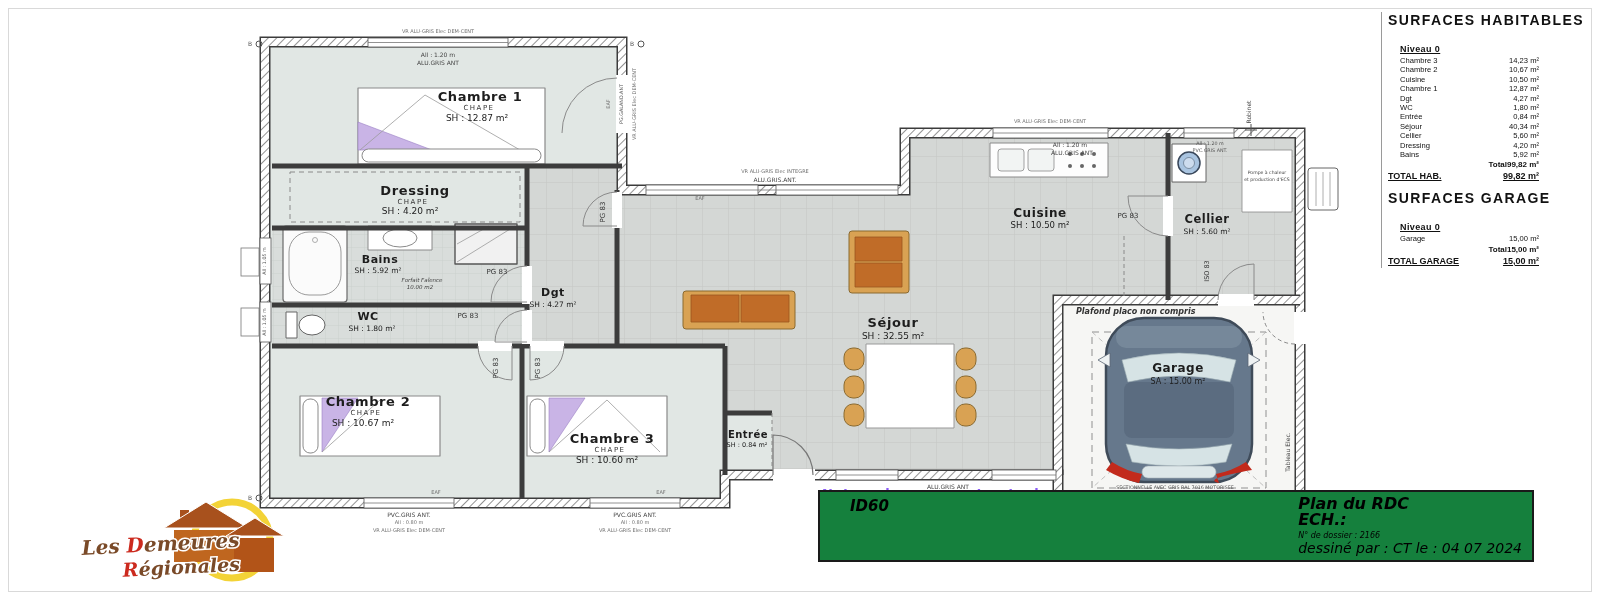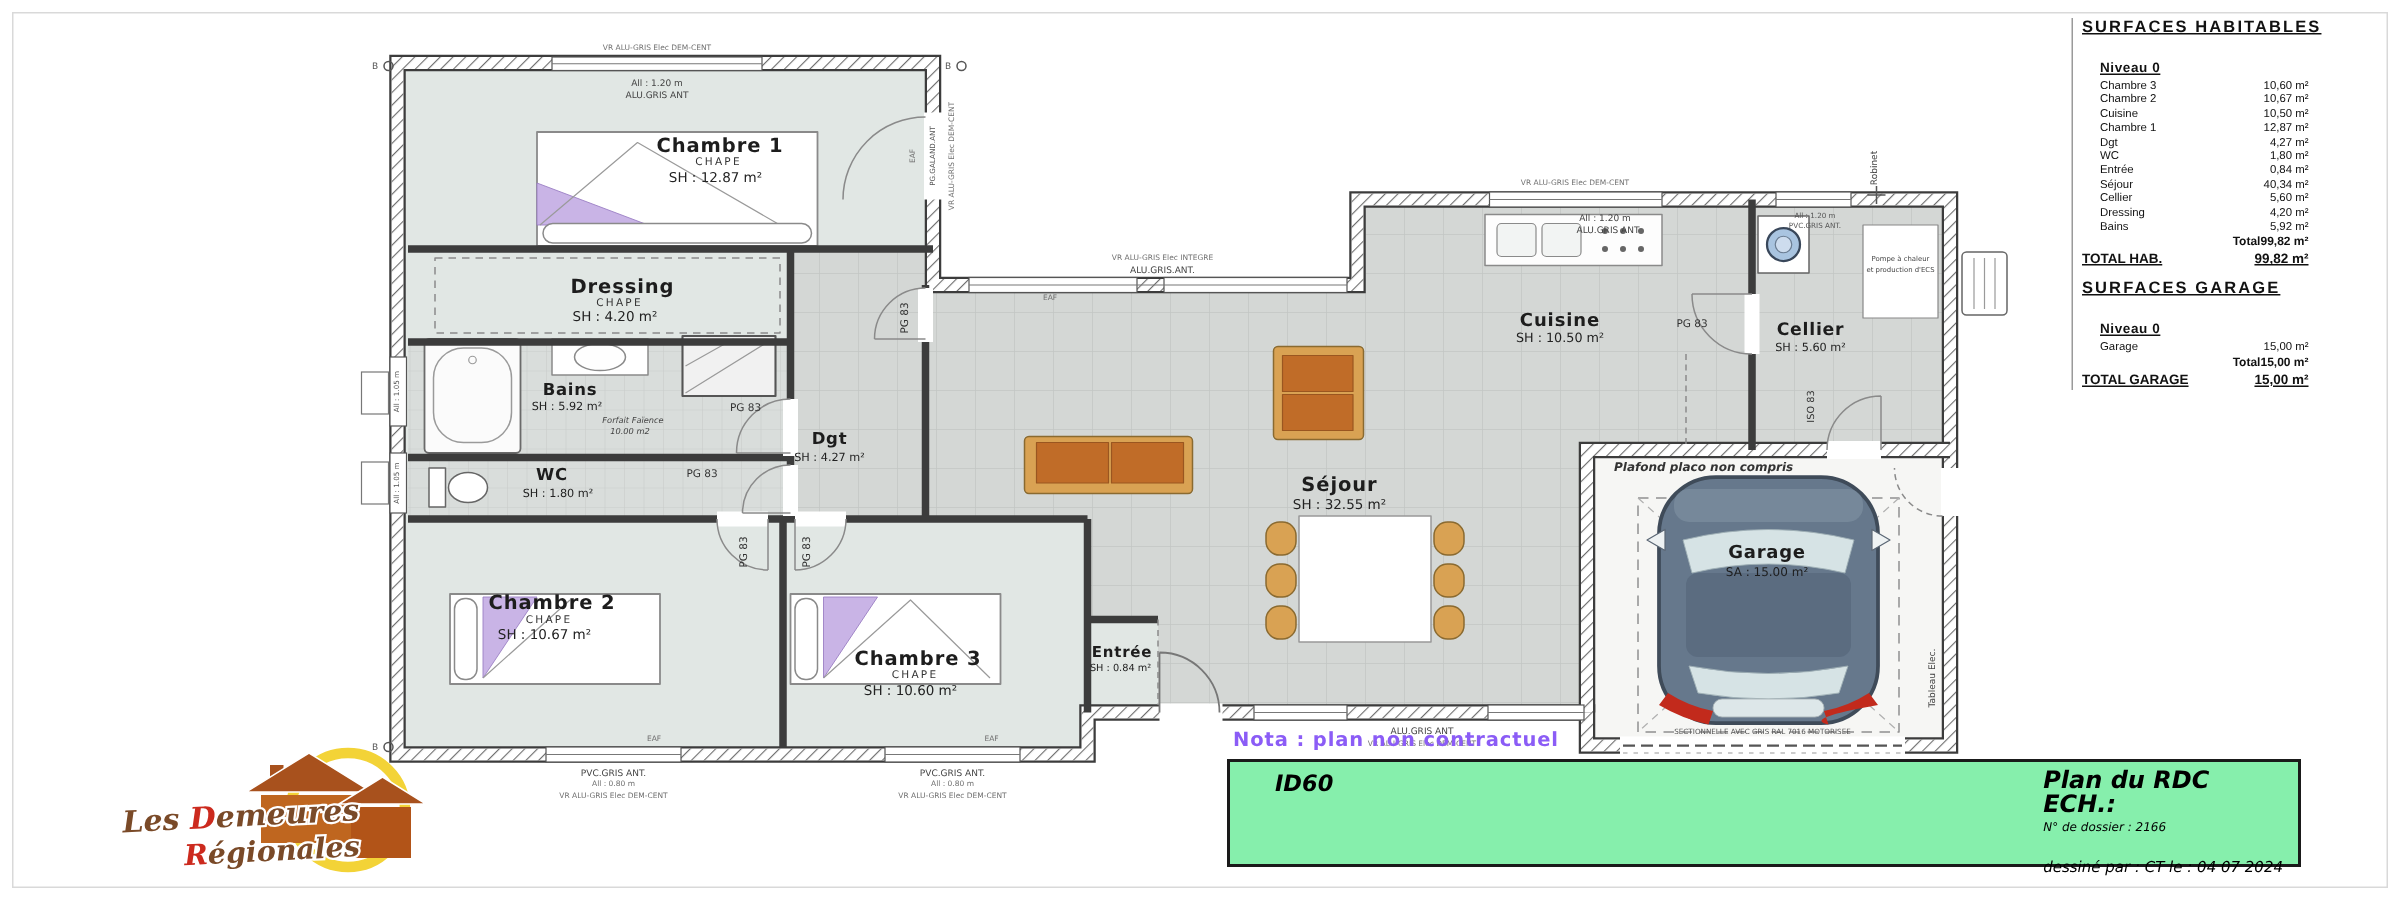--- a/index.html
+++ b/index.html
@@ -15,35 +15,35 @@
   .tiny{font-size:6px;fill:#444;}
   .tiny2{font-size:5px;fill:#707070;}
   .tiny3{font-size:4.8px;fill:#555;}
   .dl{font-size:7px;fill:#333;}
   .note{font-size:5.5px;font-style:italic;fill:#444;}
   .gnote{font-size:8px;font-style:italic;font-weight:600;fill:#333;}
   .mk{font-size:6px;fill:#555;}
   
   .panel{position:absolute;left:1381px;top:12px;width:151px;color:#111;
          border-left:1px solid #9a9a9a;padding-left:6px;}
-  .p-title{font-size:11px;font-weight:bold;letter-spacing:1.4px;text-decoration:underline;white-space:nowrap;}
+  .p-title{font-size:14px;font-weight:bold;letter-spacing:1.4px;white-space:nowrap;}
   .p-level{font-size:9px;font-weight:bold;text-decoration:underline;margin:16px 0 2px 12px;letter-spacing:.4px;}
   .p-row{display:flex;justify-content:space-between;font-size:7.6px;line-height:9.4px;padding-left:12px;}
   .p-total{font-size:8px;font-weight:bold;text-align:right;line-height:11px;}
   .p-grand{display:flex;justify-content:space-between;font-size:9px;font-weight:bold;
            text-decoration:underline;line-height:13px;}
   .p-title.g{margin-top:7px;}
   
-  .tblock{position:absolute;left:818px;top:506px;width:712px;height:68px;border:2px solid #1a1a1a;background:#86efac;}
+  .tblock{position:absolute;left:818px;top:490px;width:712px;height:68px;border:2px solid #1a1a1a;background:#15803d;}
   .tb-ref{position:absolute;left:30px;top:5px;font-size:15px;font-weight:bold;font-style:italic;font-family:"DejaVu Sans",sans-serif;}
   .tb-right{position:absolute;right:10px;top:3px;text-align:left;font-style:italic;font-family:"DejaVu Sans",sans-serif;}
   .tb-title{font-size:16px;font-weight:bold;line-height:18px;}
   .tb-ech{font-size:16px;font-weight:bold;line-height:13px;}
   .tb-dossier{font-size:8px;margin-top:5px;line-height:9px;}
-  .tb-drawn{font-size:10px;margin-top:18px;line-height:9px;}
+  .tb-drawn{font-size:14px;margin-top:4px;line-height:9px;}
   .nota{position:absolute;left:822px;top:486px;color:#8b5cf6;font-weight:bold;font-size:13px;
         letter-spacing:.6px;font-family:"DejaVu Sans",sans-serif;}
   .logo{position:absolute;left:80px;top:496px;width:210px;height:96px;}
   .logo text{font-family:"DejaVu Serif",serif;font-style:italic;font-weight:bold;
              paint-order:stroke;stroke:#ffffff;stroke-width:3px;}
 </style>
 </head>
 <body>
 
 <div id="stage">
@@ -381,21 +381,21 @@
         <circle cx="641" cy="44" r="3"></circle>
         <circle cx="259" cy="498" r="3"></circle>
     </g>
   </svg>
 
   <div class="panel">
     <div class="p-title">SURFACES HABITABLES</div>
     <div class="p-level">Niveau 0</div>
     <div class="p-row">
         <span>Chambre 3</span>
-        <span class="v">10,60 m²</span>
+        <span class="v">14,23 m²</span>
       </div>
     <div class="p-row">
         <span>Chambre 2</span>
         <span class="v">10,67 m²</span>
       </div>
     <div class="p-row">
         <span>Cuisine</span>
         <span class="v">10,50 m²</span>
       </div>
     <div class="p-row">

